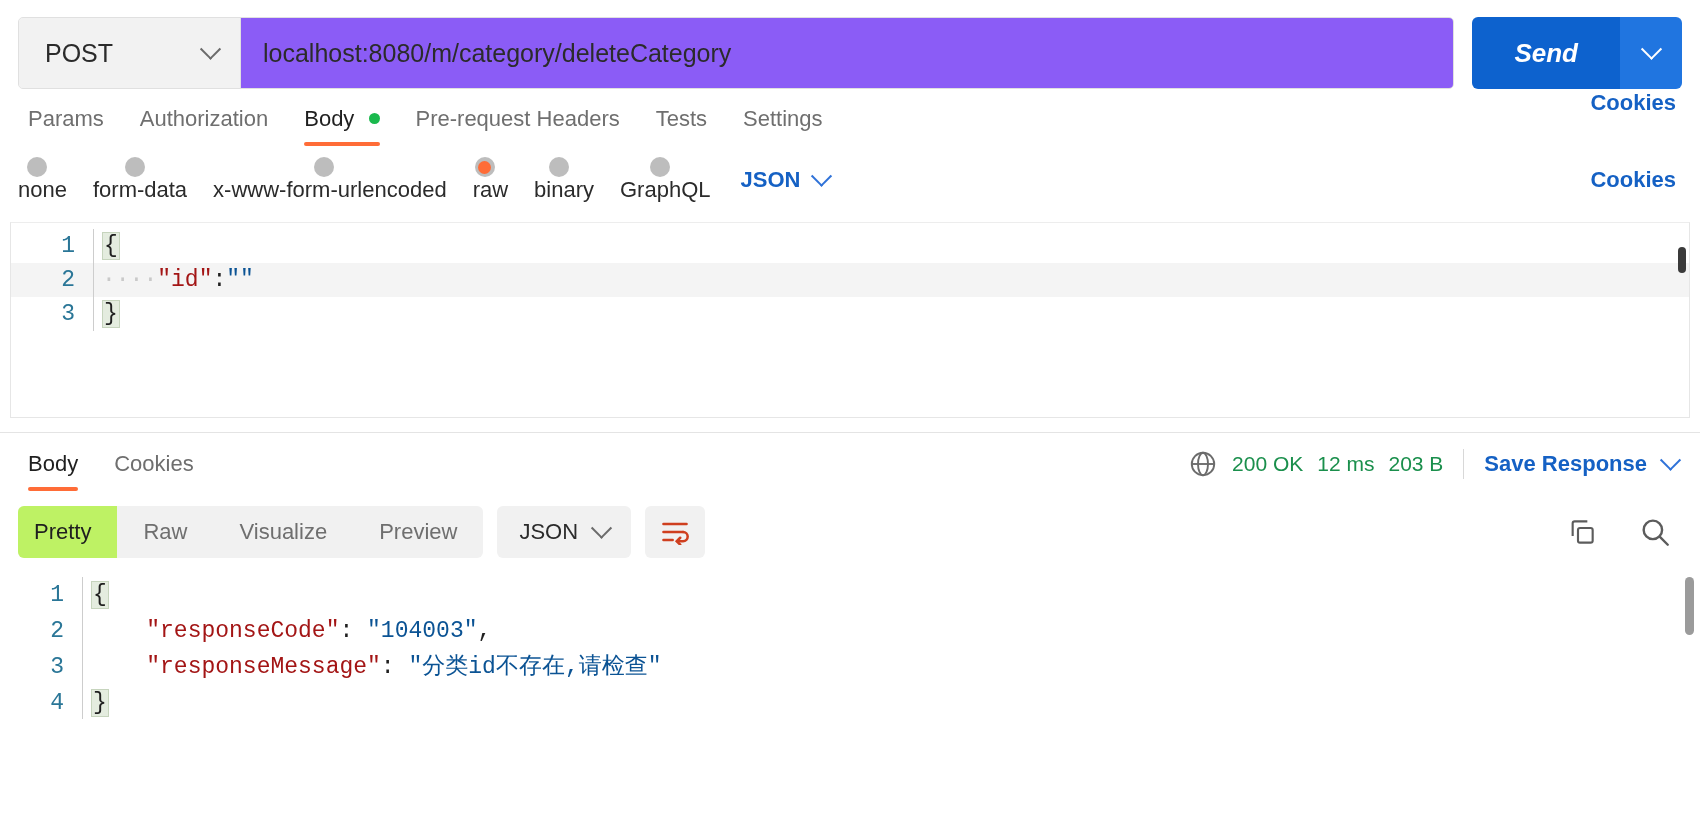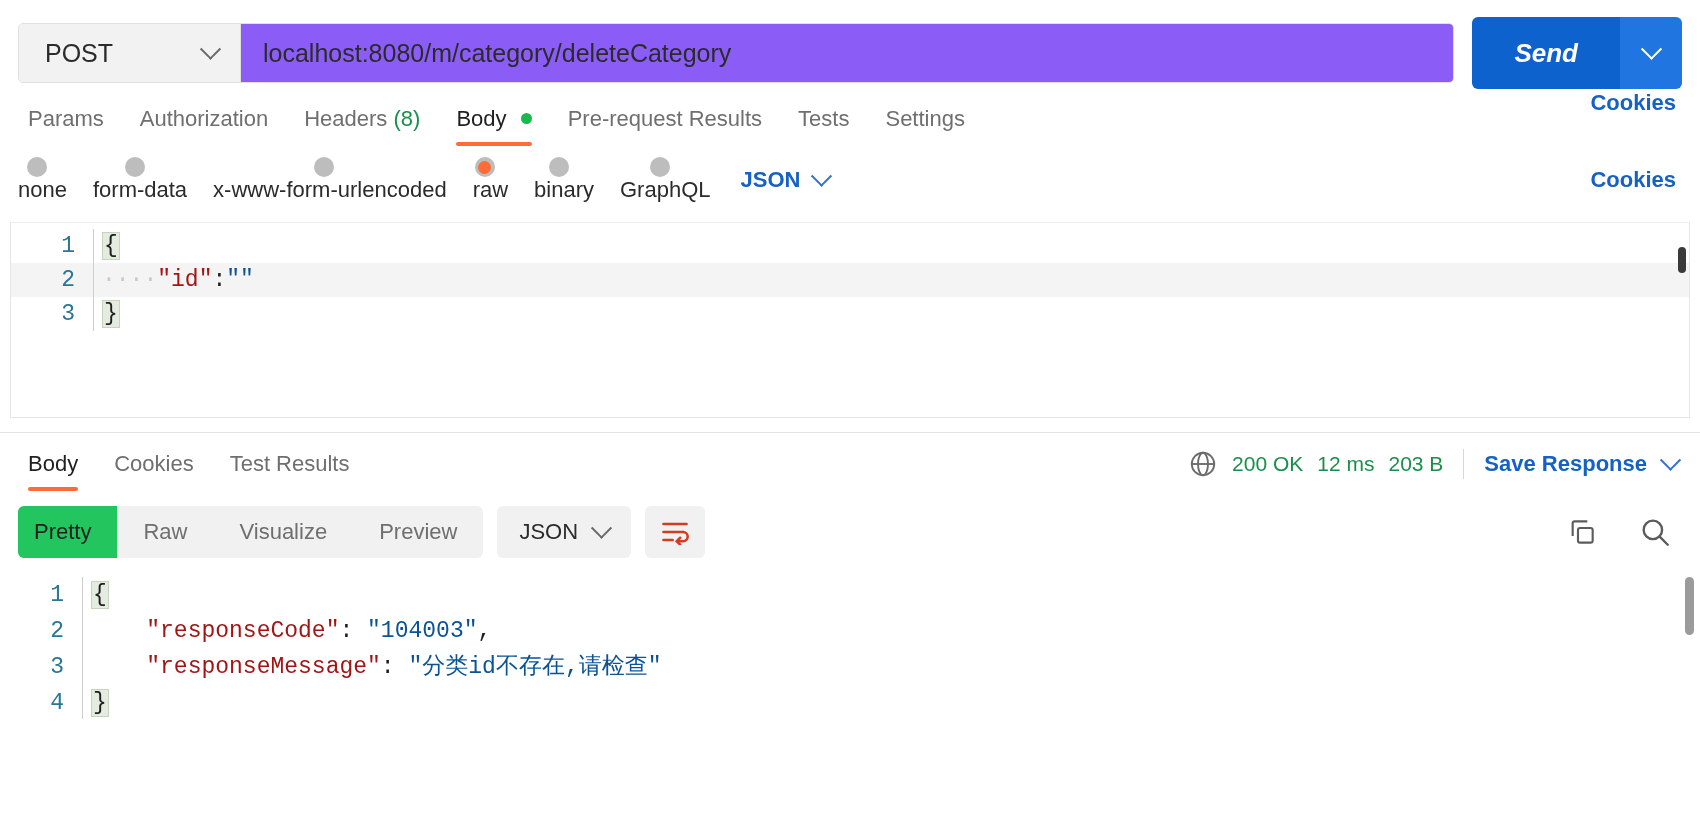--- a/index.html
+++ b/index.html
@@ -16,21 +16,21 @@
   .url-row {
     display: flex;
     align-items: center;
     padding: 16px 18px 0 18px;
     height: 90px;
   }
   .url-box {
     flex: 1 1 auto;
     display: flex;
     align-items: stretch;
-    height: 60px;
+    height: 72px;
     border: 1px solid #e0e0e0;
     border-radius: 5px;
     background: #f2f2f2;
     overflow: hidden;
   }
   .method-select {
     width: 222px;
     display: flex;
     align-items: center;
     justify-content: space-between;
@@ -337,21 +337,21 @@
   }
   .seg {
     display: flex;
     align-items: center;
     justify-content: center;
     padding: 0 26px;
     font-size: 22px;
     color: #6f6f6f;
     cursor: pointer;
   }
-  .seg.active { background: #22c55e; color: #1f1f1f; padding-left: 16px; }
+  .seg.active { background: #bef264; color: #1f1f1f; padding-left: 16px; }
   .pill {
     display: flex;
     align-items: center;
     justify-content: center;
     gap: 16px;
     background: #f1f1f1;
     border-radius: 6px;
     height: 52px;
     padding: 0 22px;
     font-size: 22px;
@@ -424,30 +424,26 @@
   </div>
 </div>
 
 <div class="req-tabs">
   <div class="tab">
     <span>Params</span>
   </div>
   <div class="tab">
     <span>Authorization</span>
   </div>
-  <div class="tab">
-    <span>Headers</span>
-    <span class="count">(8)</span>
-  </div>
   <div class="tab active">
     <span>Body</span>
     <span class="green-dot"></span>
   </div>
   <div class="tab">
-    <span>Pre-request Results</span>
+    <span>Pre-request Headers</span>
   </div>
   <div class="tab">
     <span>Tests</span>
   </div>
   <div class="tab">
     <span>Settings</span>
   </div>
   <div class="cookies-link">Cookies</div>
 </div>
 
@@ -502,23 +498,20 @@
 </div>
 
 <div class="resp-divider"></div>
 
 <div class="resp-header">
   <div class="resp-tab active">
     <span>Body</span>
   </div>
   <div class="resp-tab">
     <span>Cookies</span>
-  </div>
-  <div class="resp-tab">
-    <span>Test Results</span>
   </div>
 
   <div class="resp-meta">
     <span class="globe-icon">
       <svg width="30" height="30" viewBox="0 0 24 24" fill="none" stroke="#6b6b6b" stroke-width="1.5">
         <circle cx="12" cy="12" r="9"></circle>
         <ellipse cx="12" cy="12" rx="4" ry="9"></ellipse>
         <line x1="3" y1="12" x2="21" y2="12"></line>
       </svg>
     </span>

